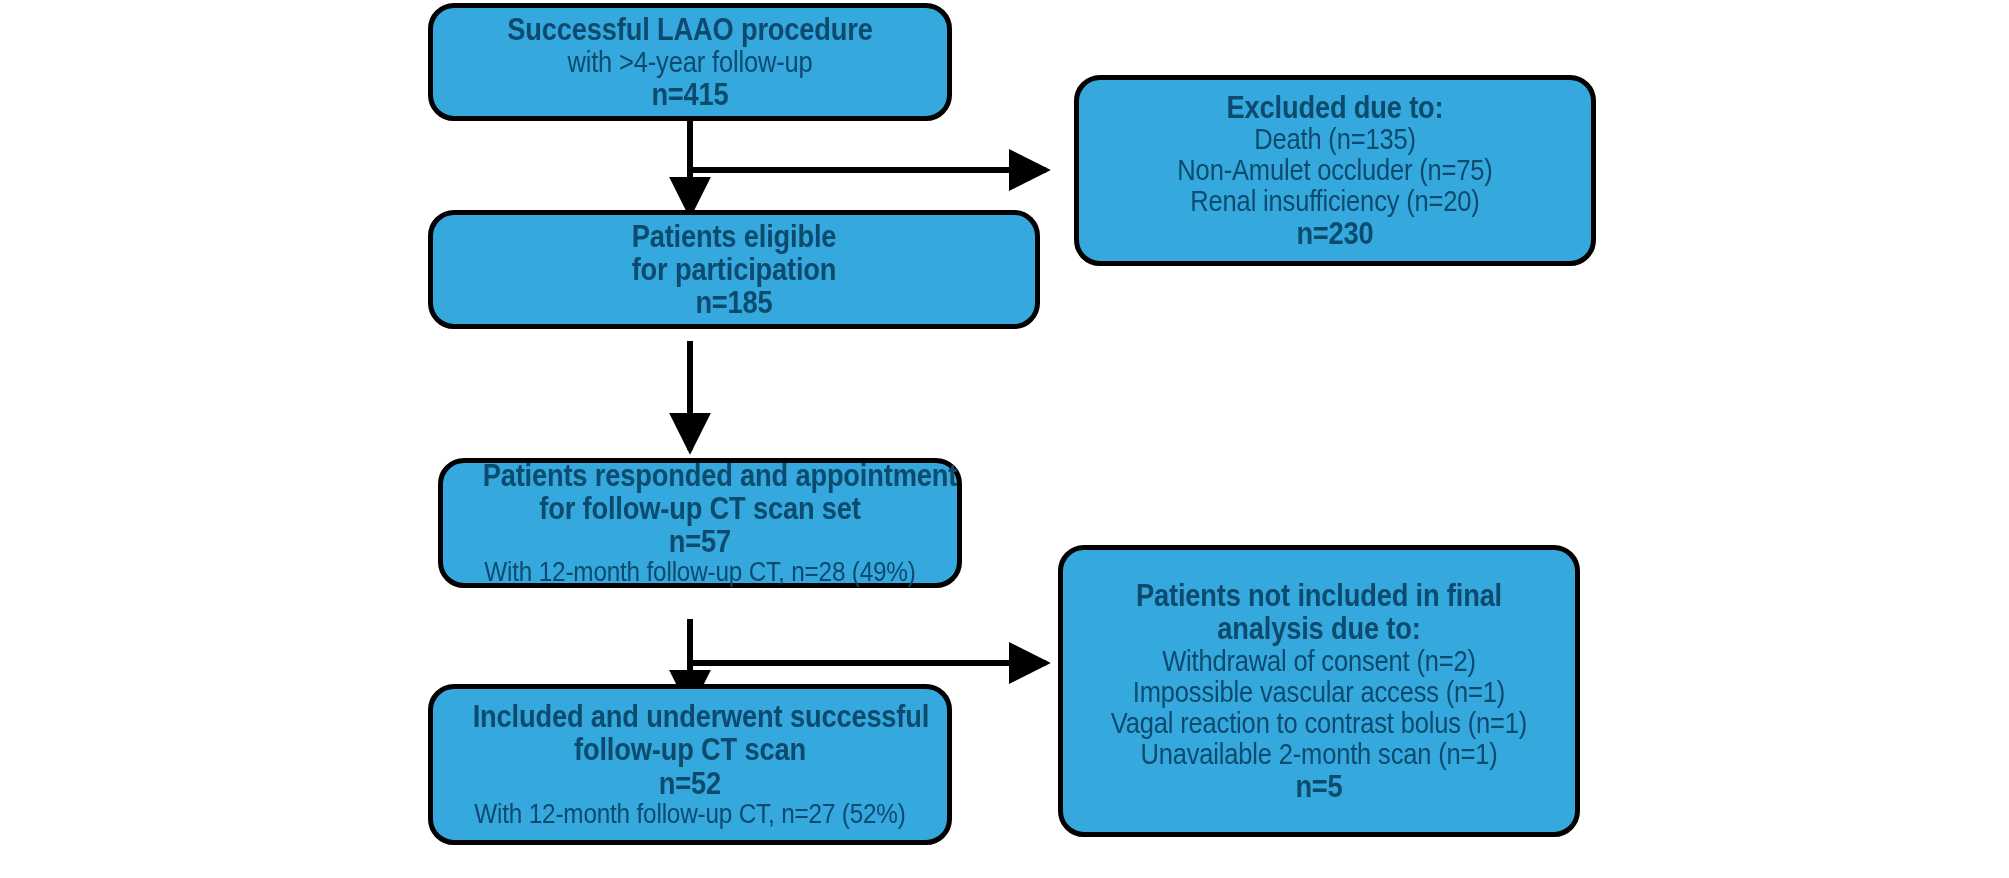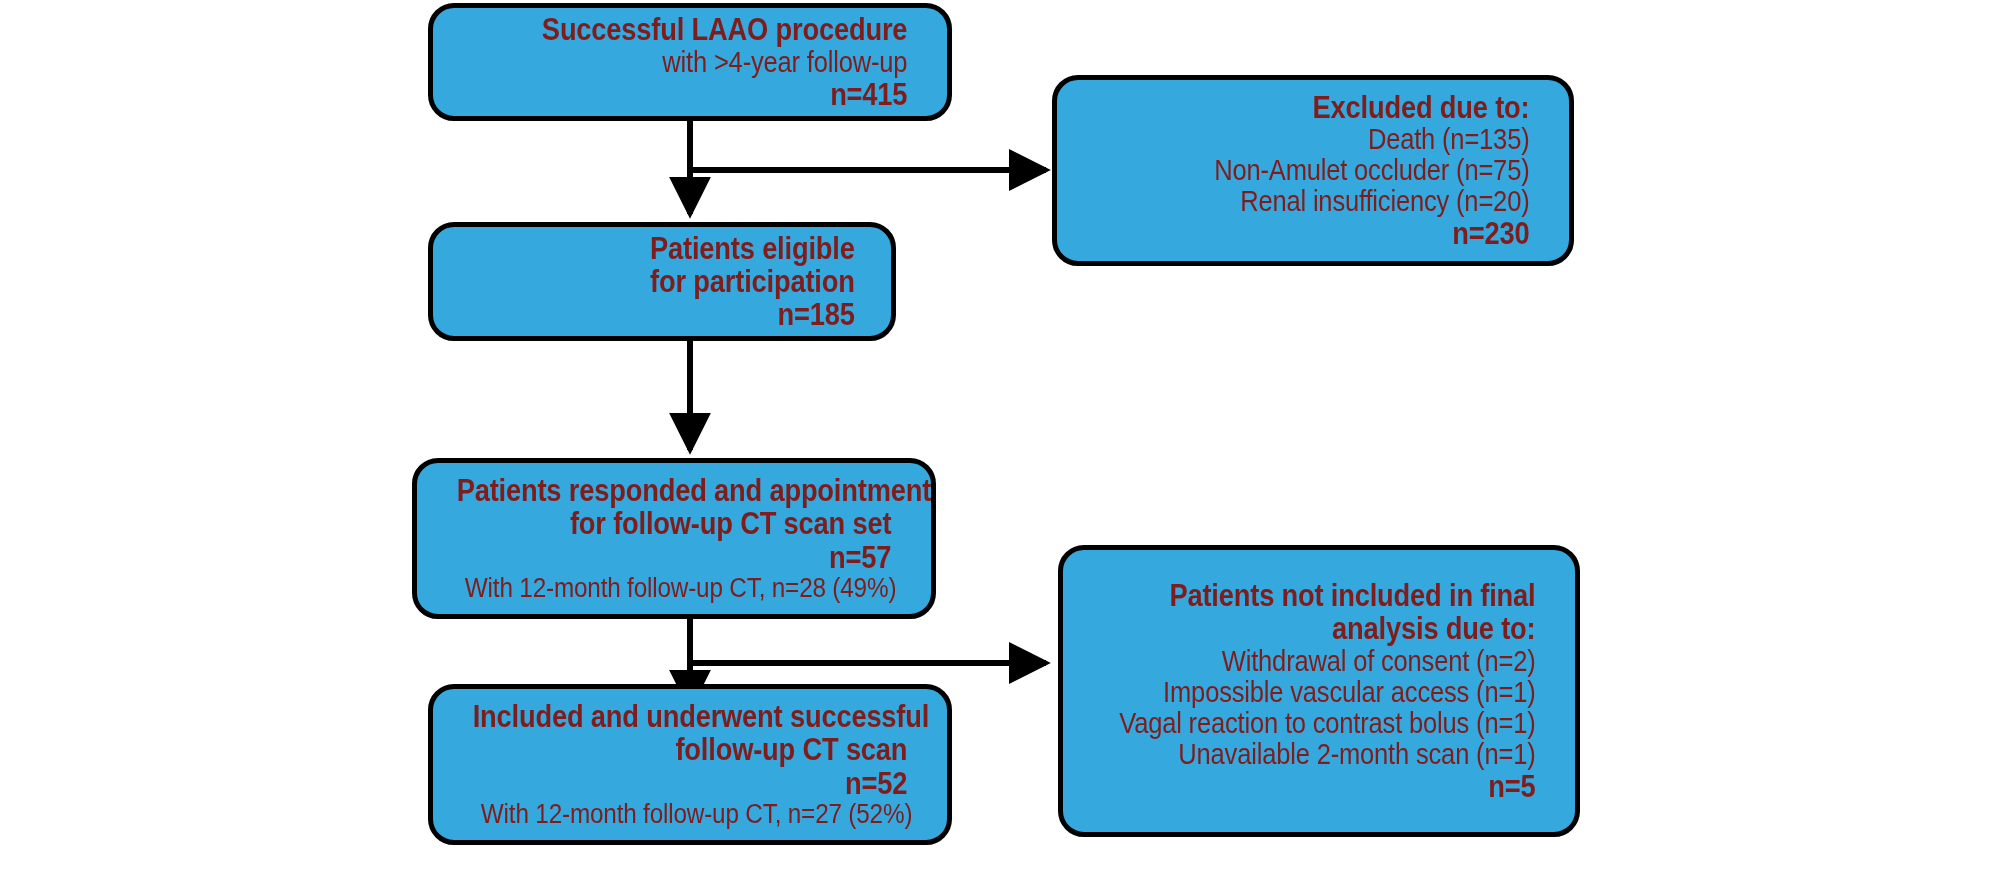--- a/index.html
+++ b/index.html
@@ -35,22 +35,22 @@
     position: absolute;
     z-index: 2;
     box-sizing: border-box;
     background: #35a8dd;
     border: 5px solid #000000;
     border-radius: 26px;
     display: flex;
     flex-direction: column;
     align-items: center;
     justify-content: center;
-    text-align: right;
-    color: #7f1d1d;
+    text-align: center;
+    color: #0c4a6e;
     padding: 20px 10px;
   }
 
   .line {
     display: block;
     width: 100%;
     line-height: 1.07;
     letter-spacing: -0.2px;
     white-space: nowrap;
   }
@@ -73,24 +73,24 @@
   
   .line.small {
     font-weight: 400;
     font-size: 27px;
     transform: scaleX(0.90);
     transform-origin: center center;
   }
 
   
   #node-successful   { left: 428px;  top: 3px;   width: 524px; height: 118px; }
-  #node-eligible     { left: 428px;  top: 222px; width: 468px; height: 119px; }
-  #node-responded    { left: 412px;  top: 458px; width: 524px; height: 161px; }
+  #node-eligible     { left: 428px;  top: 210px; width: 612px; height: 119px; }
+  #node-responded    { left: 438px;  top: 458px; width: 524px; height: 130px; }
   #node-included     { left: 428px;  top: 684px; width: 524px; height: 161px; }
-  #node-excluded     { left: 1052px; top: 75px;  width: 522px; height: 191px; }
+  #node-excluded     { left: 1074px; top: 75px;  width: 522px; height: 191px; }
   #node-notincluded  { left: 1058px; top: 545px; width: 522px; height: 292px; }
 </style>
 </head>
 <body>
 
 <div id="canvas">
 
   <svg id="connectors" viewBox="0 0 2009 878" xmlns="http://www.w3.org/2000/svg">
     <defs>
       <marker id="arrowhead" markerWidth="7" markerHeight="7" refX="6.2" refY="3.5" orient="auto" markerUnits="strokeWidth">

